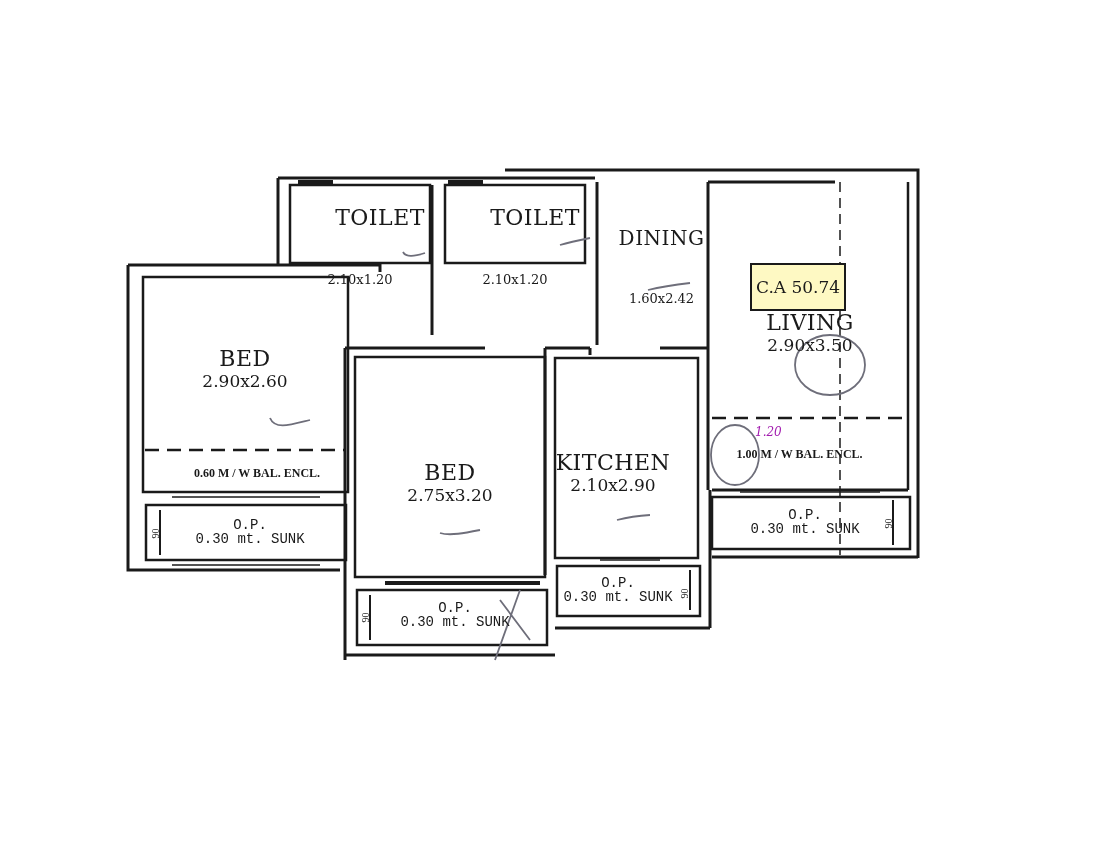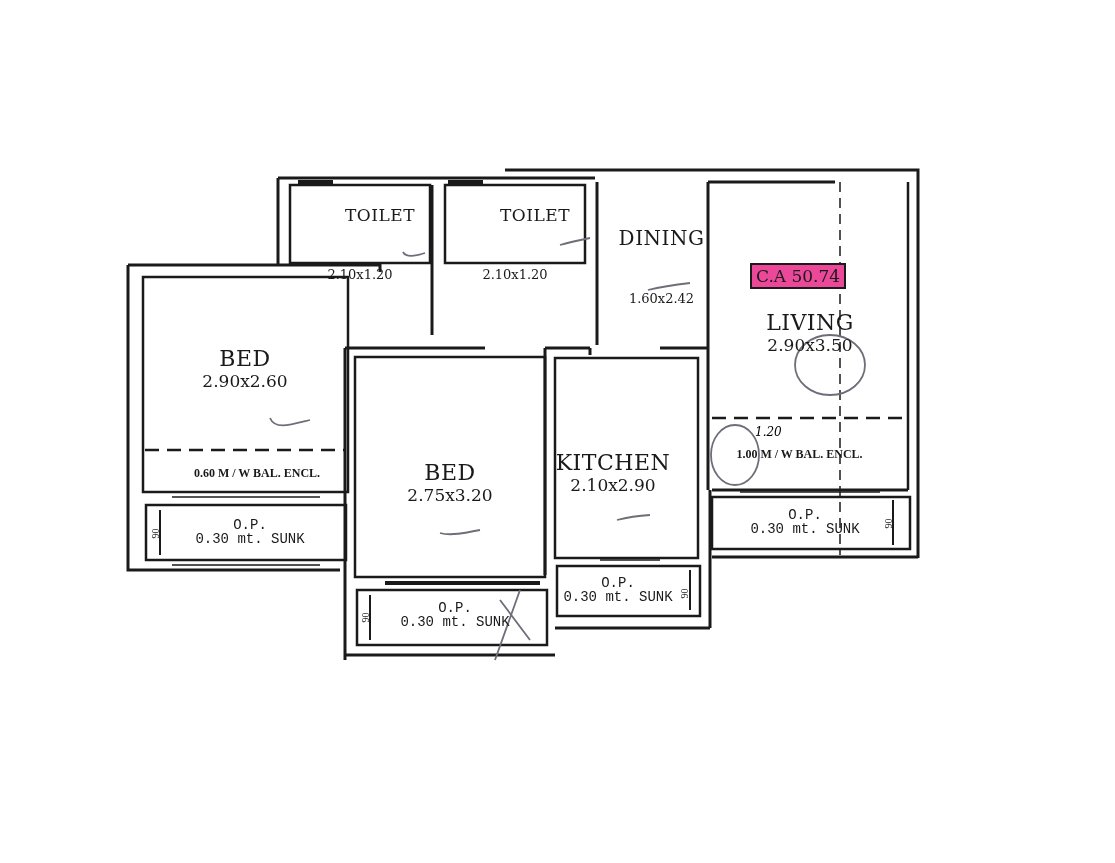--- a/index.html
+++ b/index.html
@@ -1,27 +1,27 @@
 <!DOCTYPE html>
 <html><head>
   <meta charset="utf-8">
   <style>
     html, body { margin: 0; padding: 0; background: #ffffff; }
     body { width: 1115px; height: 863px; position: relative; overflow: hidden;
            font-family: "DejaVu Serif", "Liberation Serif", serif; color: #1a1a1a; }
     #plan { position: absolute; left: 0; top: 0; width: 1115px; height: 863px; }
     .lbl { position: absolute; text-align: center; white-space: nowrap; line-height: 1; }
     .room-name { font-size: 22px; letter-spacing: 0.5px; }
-    .room-name.sm { font-size: 17px; padding-left: 40px; }
+    .room-name.sm { font-size: 22px; padding-left: 40px; }
     .room-dim { font-size: 17px; margin-top: 3px; }
     .room-dim.sm { font-size: 13px; margin-top: 44px; }
     .bal { font-size: 12px; font-weight: bold; font-family: "Liberation Serif", serif; }
     .op  { font-size: 14px; font-family: Liberation Mono, monospace; }
     .ninety { position: absolute; font-size: 10px; font-family: "Liberation Serif", serif; transform: rotate(-90deg); }
-    .ca { position: absolute; border: 2px solid #1a1a1a; padding: 1px 4px; font-size: 17px; background: #ec4899; }
+    .ca { position: absolute; border: 2px solid #1a1a1a; padding: 12px 4px; font-size: 17px; background: #fef9c3; }
   </style>
 </head>
 <body>
 
 <div id="plan">
   <svg width="1115" height="863" viewBox="0 0 1115 863" style="position:absolute;left:0;top:0">
     <g fill="none" stroke="#1a1a1a" stroke-width="3">
 
       <path d="M278 178 L278 265 M278 178 L595 178 M505 170 L835 170"></path>
       <line x1="290" y1="185" x2="290" y2="265" stroke-width="2"></line>
@@ -142,14 +142,14 @@
     <div>0.30 mt. SUNK</div>
   </div>
   <div class="ninety" style="left:679px;top:588px">90</div>
 
   <div class="lbl op" style="left:735px;top:508px;width:140px">
     <div>O.P.</div>
     <div>0.30 mt. SUNK</div>
   </div>
   <div class="ninety" style="left:883px;top:518px">90</div>
 
-  <div class="lbl" style="left:755px;top:426px;font-size:12px;color:#000000;font-style:italic">1.20</div>
+  <div class="lbl" style="left:755px;top:426px;font-size:12px;color:#a21caf;font-style:italic">1.20</div>
 </div>
 
 </body></html>

